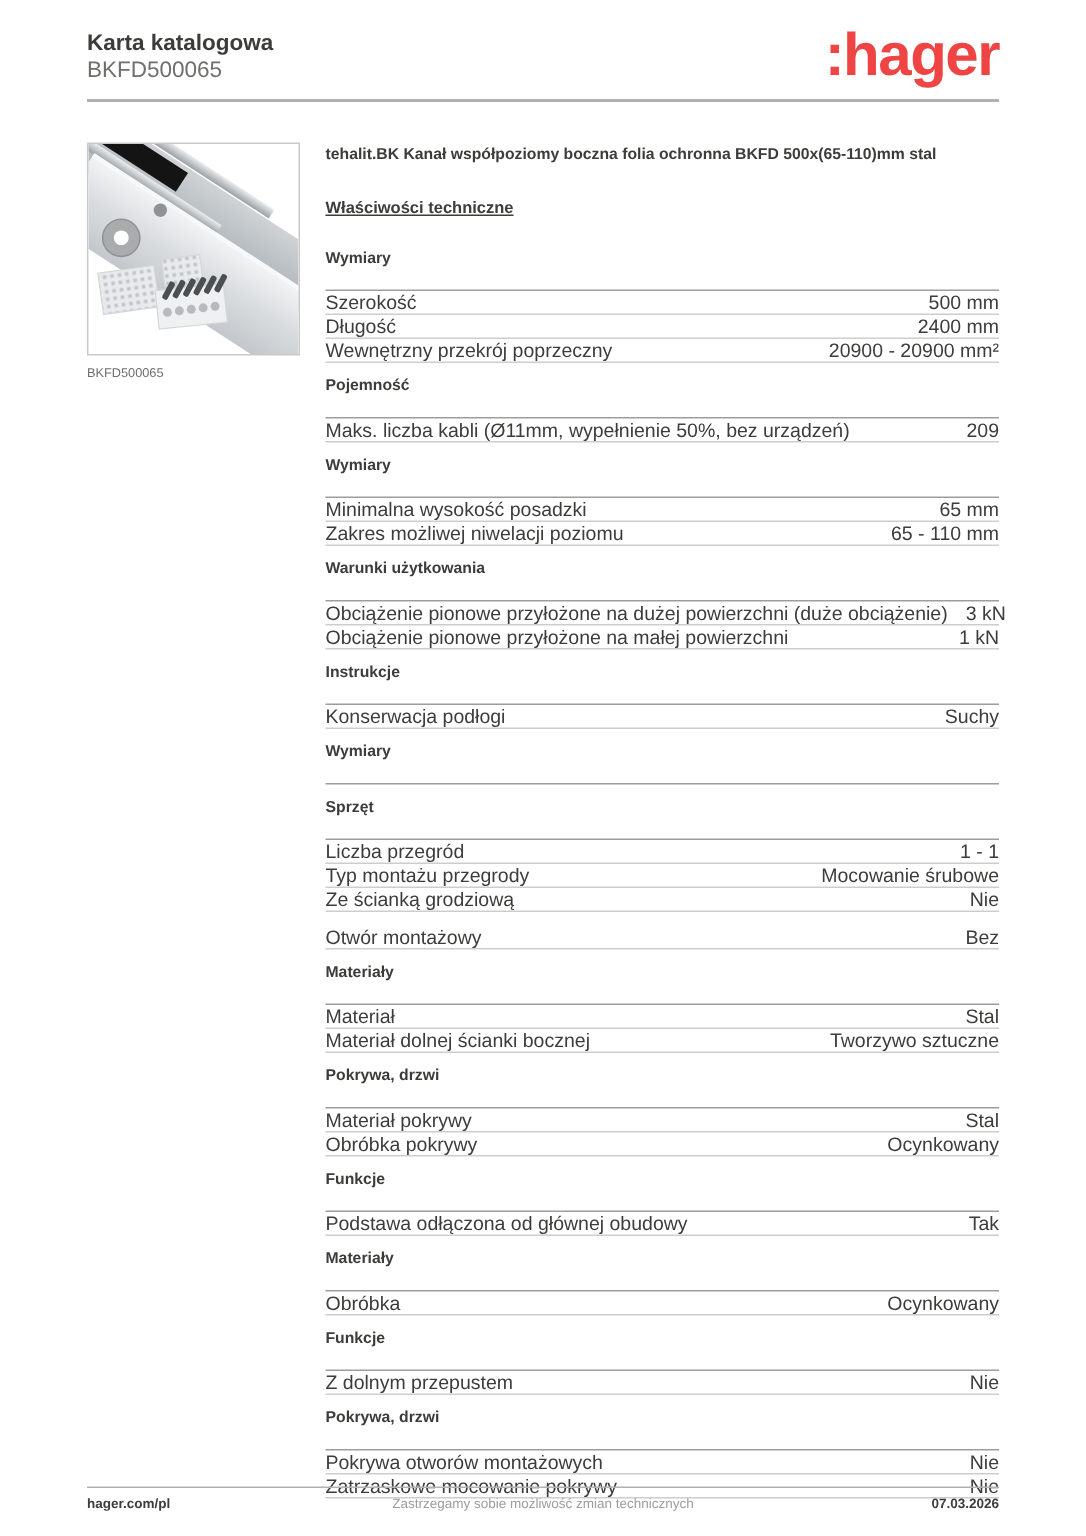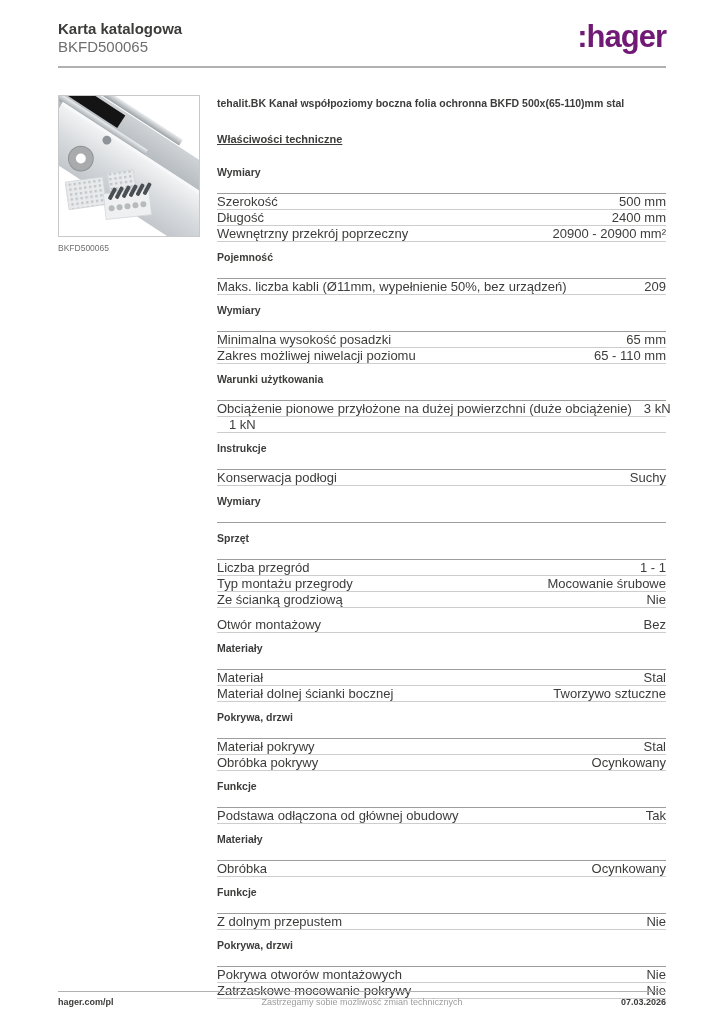--- a/index.html
+++ b/index.html
@@ -11,21 +11,21 @@
     overflow: hidden;
   }
   .page { position: absolute; inset: 0; background: #fff; }
 
   
   .header { position: absolute; left: 58px; right: 58px; top: 20px; }
   .doc-type { font-size: 15px; font-weight: bold; color: #3c3c3b; line-height: 18px; }
   .doc-code { font-size: 15px; color: #706f6e; line-height: 18px; }
   .brand-logo {
     position: absolute; right: 0; top: 0;
-    font-size: 31px; font-weight: bold; color: #701a75;
+    font-size: 40px; font-weight: bold; color: #ef4444;
     letter-spacing: -1px; line-height: 34px;
   }
   .header-rule { position: absolute; left: 58px; right: 58px; top: 66px; height: 2px; background: #b1b1b1; }
 
   
   .product-image-box {
     position: absolute; left: 58px; top: 95px;
     width: 142px; height: 142px;
     border: 1px solid #c9c9c9; background: #fff; overflow: hidden;
   }
@@ -177,20 +177,21 @@
             <span class="prop-value">65 - 110 mm</span>
           </div>
         </div>
         <div class="prop-section">
           <div class="section-title">Warunki użytkowania</div>
           <div class="prop-row">
             <span class="prop-label">Obciążenie pionowe przyłożone na dużej powierzchni (duże obciążenie)</span>
             <span class="prop-value">3 kN</span>
           </div>
           <div class="prop-row">
+            <span class="prop-label">Obciążenie pionowe przyłożone na małej powierzchni</span>
             <span class="prop-value">1 kN</span>
           </div>
         </div>
         <div class="prop-section">
           <div class="section-title">Instrukcje</div>
           <div class="prop-row">
             <span class="prop-label">Konserwacja podłogi</span>
             <span class="prop-value">Suchy</span>
           </div>
         </div>

